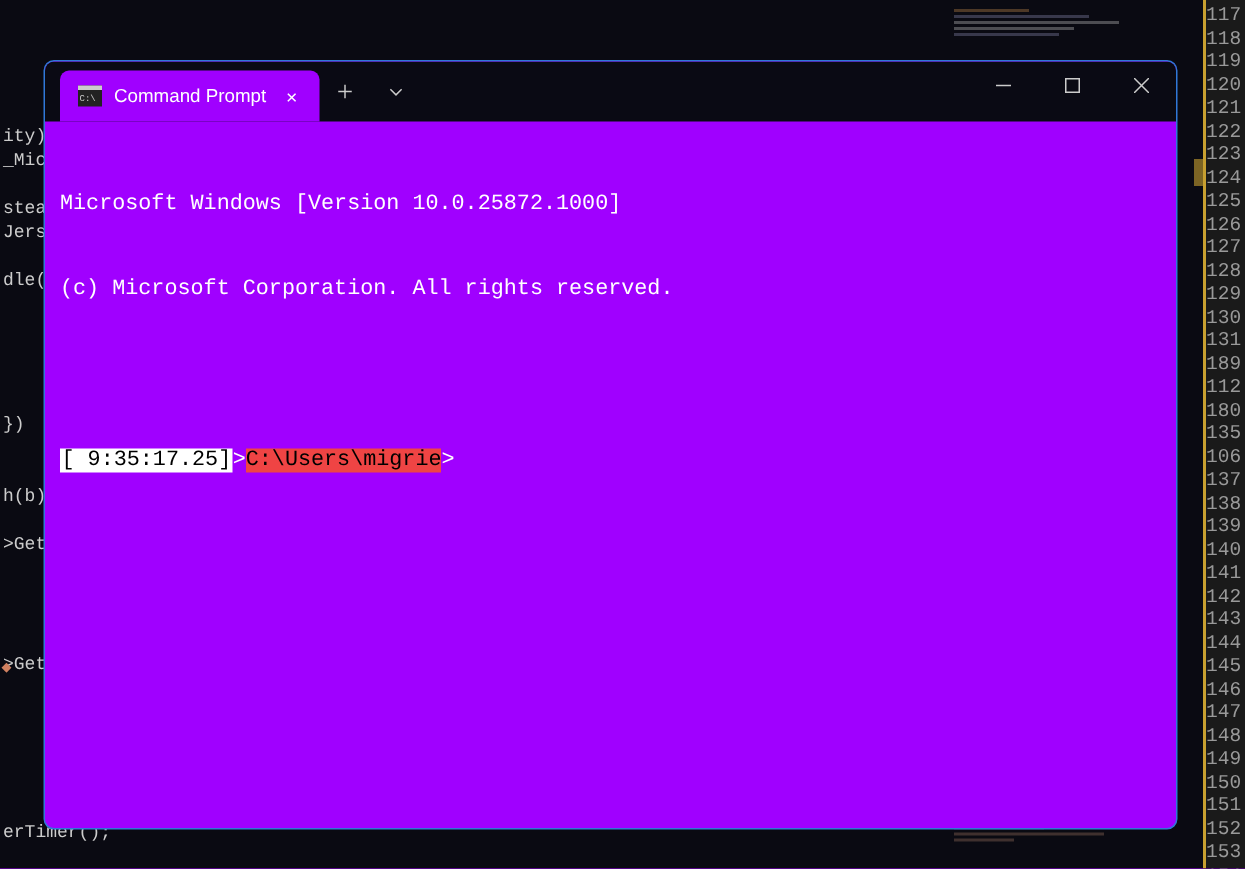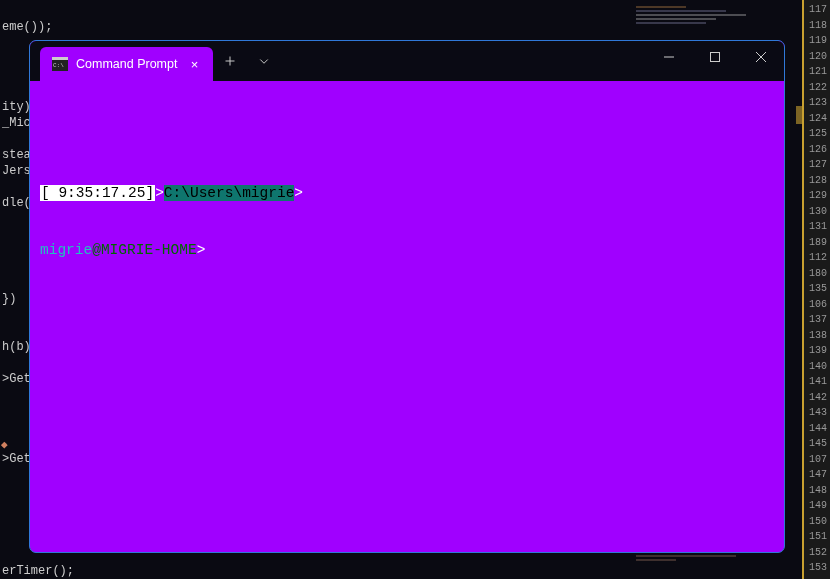--- a/index.html
+++ b/index.html
@@ -30,21 +30,21 @@
       white-space: pre;
       padding-left: 2px;
     }
     .bg-right-gutter {
       width: 28px;
       background: #1a1a1a;
       border-left: 2px solid #c8a030;
       text-align: right;
       padding: 2px 3px 0 0;
       color: #999;
-      font-size: 10px;
+      font-size: 13px;
       line-height: 15.5px;
     }
     .bg-minimap {
       position: absolute;
       top: 6px;
       right: 34px;
       width: 160px;
       height: 28px;
       opacity: 0.45;
       pointer-events: none;
@@ -171,32 +171,31 @@
     .terminal-body {
       flex: 1;
       padding: 8px 10px;
       font-size: 14.5px;
       line-height: 19px;
       color: #fff;
       white-space: pre;
     }
     .line { white-space: pre; }
     .ts-bracket { background: #fff; color: #000; padding: 0 1px; }
-    .path-hl { background: #0f766e; color: #000; }
+    .path-hl { background: #ef4444; color: #000; }
     .caret-gt { color: #fff; }
     .user-cyan { color: #22c0c0; }
     .host-green { color: #006600; }
   </style>
 </head>
 <body>
 
 <div class="bg-editor">
   <div class="bg-left" id="bg-left-col">
       <div class="bg-left-line"></div>
-      <div class="bg-left-line">eme());</div>
       <div class="bg-left-line"></div>
       <div class="bg-left-line"></div>
       <div class="bg-left-line"></div>
       <div class="bg-left-line"></div>
       <div class="bg-left-line">ity)</div>
       <div class="bg-left-line">_Mica(</div>
       <div class="bg-left-line"></div>
       <div class="bg-left-line">stead</div>
       <div class="bg-left-line">Jers</div>
       <div class="bg-left-line"></div>
@@ -248,21 +247,21 @@
       <div>106</div>
       <div>137</div>
       <div>138</div>
       <div>139</div>
       <div>140</div>
       <div>141</div>
       <div>142</div>
       <div>143</div>
       <div>144</div>
       <div>145</div>
-      <div>107</div>
+      <div>146</div>
       <div>147</div>
       <div>148</div>
       <div>149</div>
       <div>150</div>
       <div>151</div>
       <div>152</div>
       <div>153</div>
       <div>154</div>
     </div>
 </div>
@@ -314,17 +313,18 @@
       </div>
       <div class="win-btn close">
         <svg viewBox="0 0 10 10">
             <path d="M0 0l10 10M10 0L0 10" stroke="#ccc" stroke-width="1"></path>
           </svg>
       </div>
     </div>
   </div>
 
   <div class="terminal-body">
+    <div class="line">Microsoft Windows [Version 10.0.25872.1000]</div>
+    <div class="line">(c) Microsoft Corporation. All rights reserved.</div>
     <div class="line"> </div>
     <div class="line"><span class="ts-bracket">[ 9:35:17.25]</span><span class="caret-gt">&gt;</span><span class="path-hl">C:\Users\migrie</span><span class="caret-gt">&gt;</span></div>
-    <div class="line"><span class="user-cyan">migrie</span><span class="host-green">@</span><span class="host-green">MIGRIE-HOME</span><span class="caret-gt">&gt;</span></div>
   </div>
 </div>
 
 </body></html>

